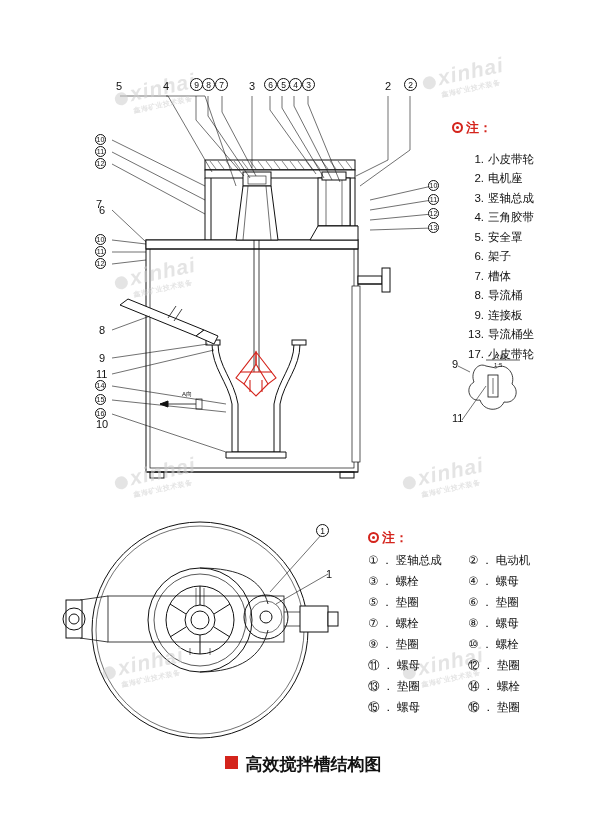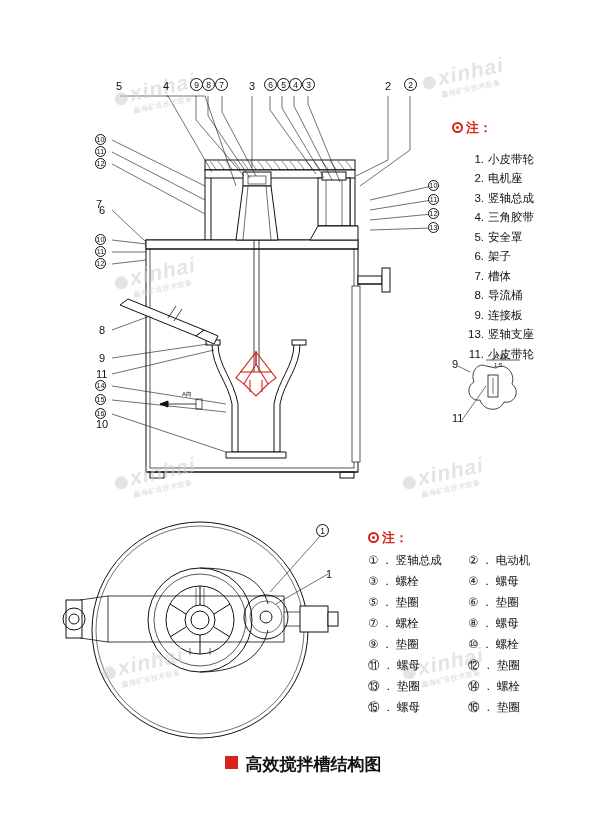--- a/index.html
+++ b/index.html
@@ -369,22 +369,22 @@
     <ol>
       <li><span class="num">1.</span><span>小皮带轮</span></li>
       <li><span class="num">2.</span><span>电机座</span></li>
       <li><span class="num">3.</span><span>竖轴总成</span></li>
       <li><span class="num">4.</span><span>三角胶带</span></li>
       <li><span class="num">5.</span><span>安全罩</span></li>
       <li><span class="num">6.</span><span>架子</span></li>
       <li><span class="num">7.</span><span>槽体</span></li>
       <li><span class="num">8.</span><span>导流桶</span></li>
       <li><span class="num">9.</span><span>连接板</span></li>
-      <li><span class="num">13.</span><span>竖轴支座</span></li>
-      <li><span class="num">11.</span><span>小皮带轮</span></li>
+      <li><span class="num">13.</span><span>导流桶坐</span></li>
+      <li><span class="num">17.</span><span>小皮带轮</span></li>
     </ol>
   </div>
 
   <div class="note note2" style="left:368px;top:528px;">
     <div class="note-title">
       <span class="ring"></span>
       <span>注：</span>
     </div>
     <div>
       <div class="row">

